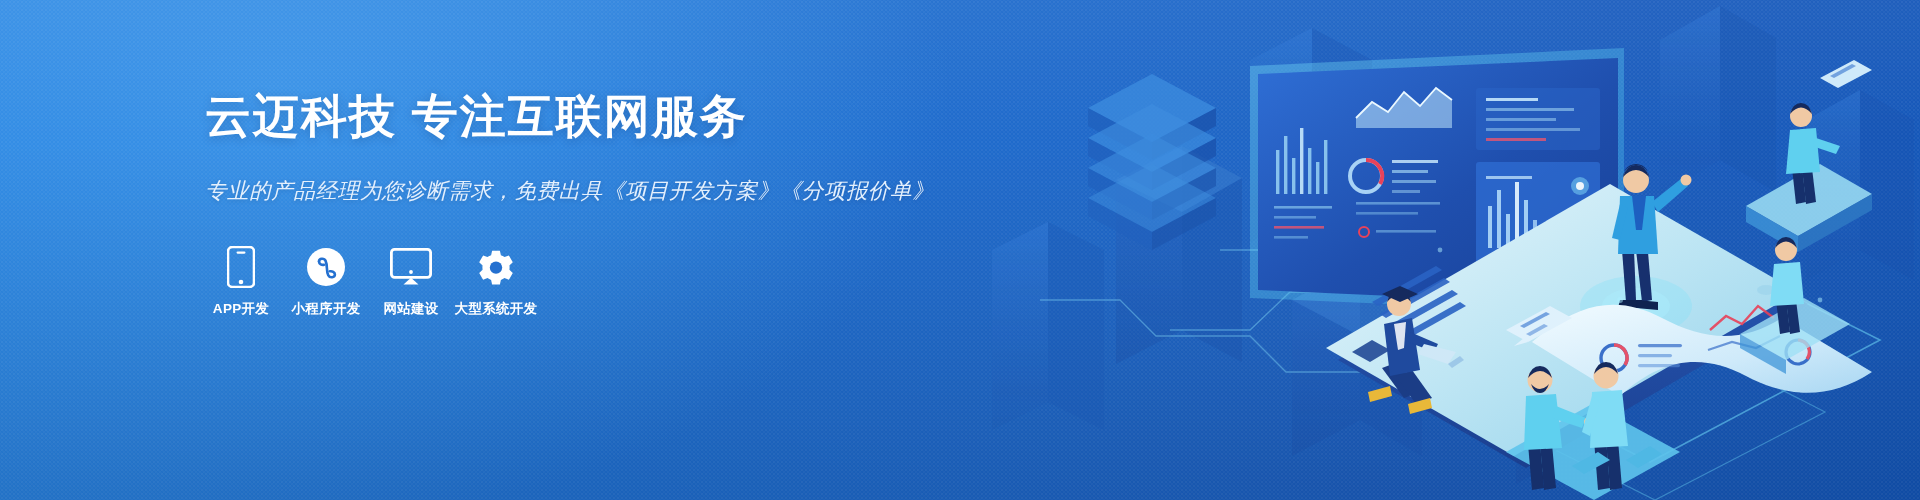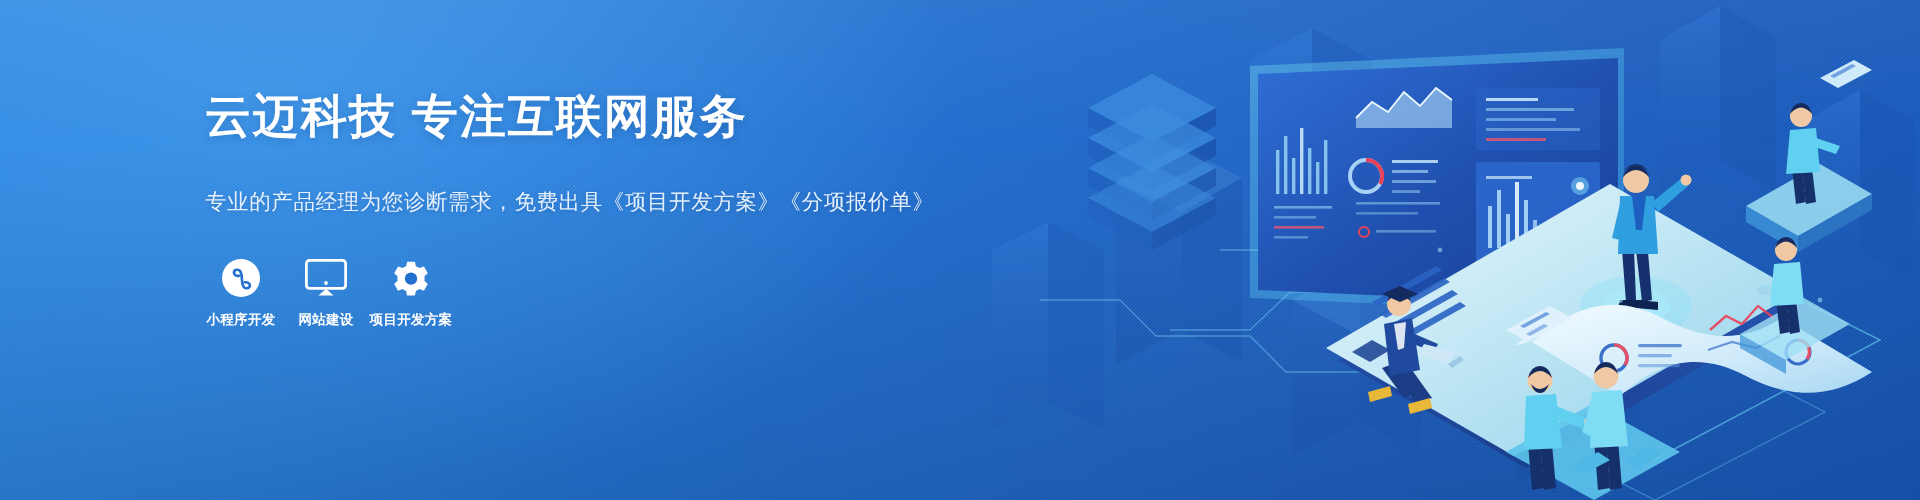--- a/index.html
+++ b/index.html
@@ -34,21 +34,21 @@
 
   
   .content { position:absolute; left:205px; top:89px; width:700px; z-index:40; }
 
   .headline {
     font-size:46px; font-weight:bold; color:#ffffff; letter-spacing:2px;
     line-height:1.18; white-space:nowrap;
     text-shadow:0 2px 10px rgba(0,30,80,0.22);
   }
 
-  .sub-block { margin-top:40px; }
+  .sub-block { margin-top:29px;font-style:italic; }
   .sub-line {
     font-size:21.5px; color:#e4f0fd; line-height:1.82; letter-spacing:0.6px;
     white-space:nowrap; font-weight:normal;
     text-shadow:0 1px 4px rgba(0,25,70,0.18);
   }
 
   
   .icon-row { margin-top:34px; display:flex; align-items:flex-end; gap:13px; }
   .icon-item {
     display:flex; flex-direction:column; align-items:center;
@@ -401,20 +401,30 @@
   <div class="content">
 
     <h1 class="headline">云迈科技 专注互联网服务</h1>
 
     <div class="sub-block">
       <div class="sub-line">专业的产品经理为您诊断需求，免费出具《项目开发方案》《分项报价单》</div>
     </div>
 
     <div class="icon-row">
 
+      <div class="icon-item">
+        <span class="icon-glyph">
+          <svg width="28" height="42" viewBox="0 0 28 42">
+            <rect x="1" y="1" width="26" height="40" rx="4.5" fill="none" stroke="#ffffff" stroke-width="2.6"></rect>
+            <rect x="9.5" y="5.5" width="9" height="2.2" rx="1.1" fill="#ffffff"></rect>
+            <circle cx="14" cy="36" r="2.3" fill="#ffffff"></circle>
+          </svg>
+        </span>
+        <span class="icon-label">APP开发</span>
+      </div>
 
       <div class="icon-item">
         <span class="icon-glyph">
           <svg width="40" height="40" viewBox="0 0 40 40">
             <circle cx="20" cy="20" r="19" fill="#ffffff"></circle>
             <path d="M13 14.5 c0 -3.4 5.2 -3.6 6.6 -0.6 c0.9 2 1.2 4.6 1.3 7.2
                      c0.1 2.8 0.4 5.4 1.4 7.2 c1.5 2.8 6.6 2.5 6.6 -0.8
                      c0 -2.6 -2.8 -3.6 -5 -3.2" fill="none" stroke="#2470d0" stroke-width="2.6" stroke-linecap="round"></path>
             <path d="M13 14.5 c0 2.7 2.9 3.7 5.1 3.2" fill="none" stroke="#2470d0" stroke-width="2.6" stroke-linecap="round"></path>
           </svg>
@@ -439,18 +449,18 @@
           <svg width="40" height="40" viewBox="0 0 40 40">
             <path d="M16.1 1.2 h7.8 l1.0 4.6 c1.3 0.4 2.5 1.0 3.6 1.8 l4.4 -1.6 l3.9 6.8
                      l-3.4 3.2 c0.1 0.7 0.2 1.4 0.2 2.1 s-0.1 1.4 -0.2 2.1 l3.4 3.2
                      l-3.9 6.8 l-4.4 -1.6 c-1.1 0.8 -2.3 1.4 -3.6 1.8 l-1.0 4.6 h-7.8
                      l-1.0 -4.6 c-1.3 -0.4 -2.5 -1.0 -3.6 -1.8 l-4.4 1.6 l-3.9 -6.8
                      l3.4 -3.2 c-0.1 -0.7 -0.2 -1.4 -0.2 -2.1 s0.1 -1.4 0.2 -2.1
                      l-3.4 -3.2 l3.9 -6.8 l4.4 1.6 c1.1 -0.8 2.3 -1.4 3.6 -1.8 Z" fill="#ffffff" transform="translate(0,2.5)"></path>
             <circle cx="20" cy="20.6" r="6.2" fill="#2470d0"></circle>
           </svg>
         </span>
-        <span class="icon-label">项目开发方案</span>
+        <span class="icon-label">大型系统开发</span>
       </div>
 
     </div>
   </div>
 </div>
 
 </body></html>

